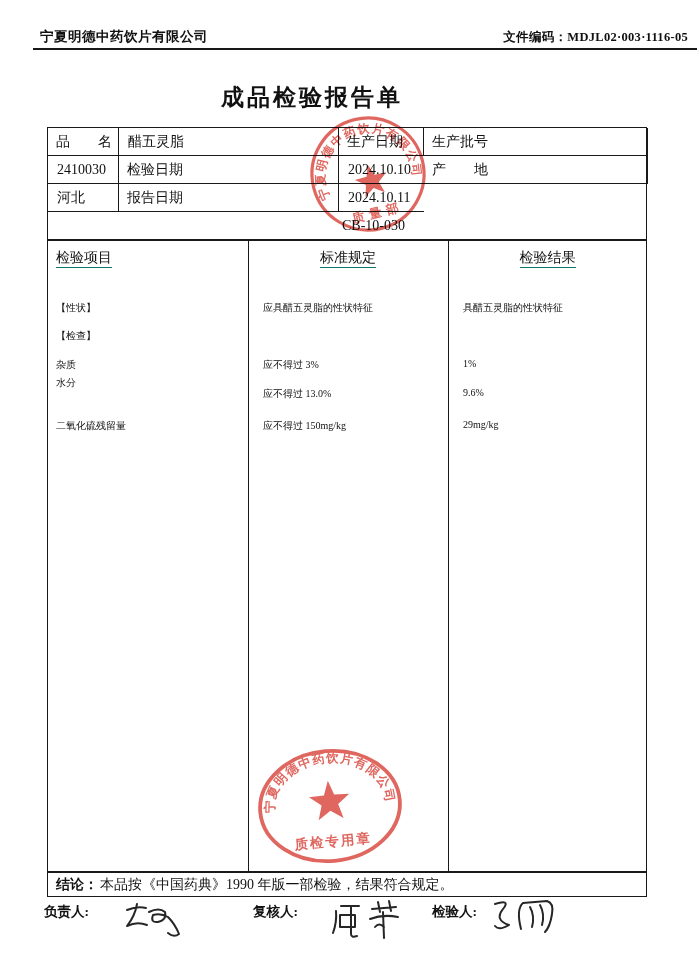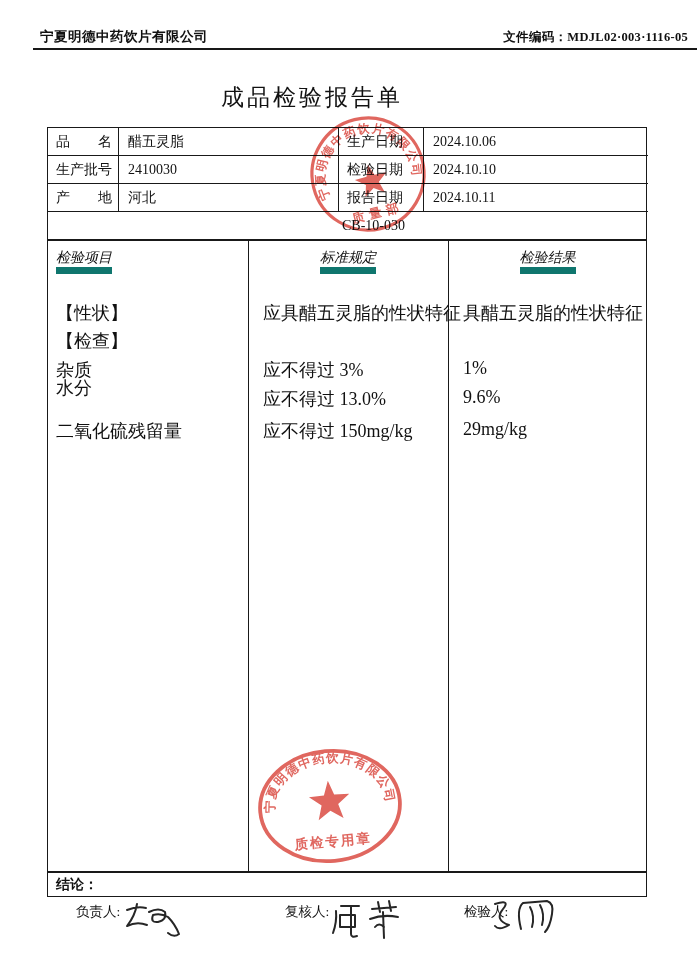--- a/index.html
+++ b/index.html
@@ -6,71 +6,70 @@
   body{
     width:700px;height:962px;background:#ffffff;position:relative;
     font-family:"Liberation Serif","DejaVu Serif",serif;color:#111;
     overflow:hidden;
   }
   .abs{position:absolute;}
   
   .company{left:40px;top:28px;font-size:13.5px;font-weight:600;letter-spacing:.5px;}
   .filecode{right:12px;top:29px;font-size:12.5px;font-weight:700;letter-spacing:.3px;}
   .headrule{left:33px;top:48px;width:664px;height:2px;background:#181818;}
-  .title{left:0;top:82px;width:624px;text-align:center;font-size:23px;font-weight:400;letter-spacing:3px;}
+  .title{left:0;top:82px;width:624px;text-align:center;font-size:23px;font-weight:700;letter-spacing:3px;}
   
   .info-table{
     left:47px;top:127px;width:600px;
     display:grid;grid-template-columns:71px 220px 85px 224px;grid-auto-rows:28px;
     border:1.5px solid #191919;box-sizing:border-box;background:transparent;
   }
   .ic{display:flex;align-items:center;padding:0 8px;font-size:14px;box-sizing:border-box;
       border-right:1px solid #191919;border-bottom:1px solid #191919;white-space:nowrap;}
   .ic.noR{border-right:none;}
   .ic.noB{border-bottom:none;}
   .ic.val{padding-left:9px;}
   .ic.tight{padding-left:3px;}
   
   .insp{
     left:47px;top:239px;width:600px;height:633px;
     border:1.5px solid #191919;box-sizing:border-box;
   }
   .vline{position:absolute;top:0;bottom:0;width:1px;background:#191919;}
   .insp-h{position:absolute;top:9px;font-size:14px;}
-  .uh{border-bottom:7px solid #0f766e;padding-bottom:2px;font-style:italic;}
-  .cell{position:absolute;font-size:18px;white-space:nowrap;}
+  .uh{border-bottom:1px solid #0f766e;padding-bottom:2px;}
+  .cell{position:absolute;font-size:10px;white-space:nowrap;}
   
   .conclusion{
     left:47px;top:872px;width:600px;height:25px;
     border:1.5px solid #191919;box-sizing:border-box;
     display:flex;align-items:center;padding-left:8px;font-size:14px;white-space:nowrap;
   }
   .conclusion b{font-weight:700;margin-right:2px;}
   
-  .sig-label{font-size:13.5px;font-weight:400;margin-left:32px;}
+  .sig-label{font-size:13.5px;font-weight:700;}
   .sigsvg path{stroke:#262626;stroke-width:2;fill:none;stroke-linecap:round;stroke-linejoin:round;}
   
   .stamp{mix-blend-mode:multiply;opacity:.82;}
   .stamp text{font-family:"Liberation Serif","DejaVu Serif",serif;font-weight:700;}
 </style>
 </head>
 <body>
 
 <div class="abs company">宁夏明德中药饮片有限公司</div>
 <div class="abs filecode">
   <span>文件编码：</span><span>MDJL02·003·1116-05</span>
 </div>
 <div class="abs headrule"></div>
 <div class="abs title">成品检验报告单</div>
 
 <div class="abs info-table">
   <div class="ic" style="justify-content:space-between">品　　名</div>
   <div class="ic val">醋五灵脂</div>
   <div class="ic">生产日期</div>
-  <div class="ic noR val">2024.10.06</div>
 
   <div class="ic">生产批号</div>
   <div class="ic val">2410030</div>
   <div class="ic">检验日期</div>
   <div class="ic noR val">2024.10.10</div>
 
   <div class="ic">产　　地</div>
   <div class="ic val">河北</div>
   <div class="ic">报告日期</div>
   <div class="ic noR val">2024.10.11</div>
@@ -124,20 +123,21 @@
   </defs>
   <text font-size="12.5" fill="#d9453c" letter-spacing="1">
     <textPath href="#botArc" startOffset="50%" text-anchor="middle">宁夏明德中药饮片有限公司</textPath>
   </text>
   <path d="M0,-17 L4.11,-5.66 L16.17,-5.25 L6.66,2.16 L9.99,13.75 L0,7 L-9.99,13.75 L-6.66,2.16 L-16.17,-5.25 L-4.11,-5.66 Z" transform="translate(0,-4) scale(1.25)" fill="#d9453c"></path>
   <text x="0" y="40" text-anchor="middle" font-size="13.5" fill="#d9453c" letter-spacing="2">质检专用章</text>
 </svg>
 
 <div class="abs conclusion">
   <b>结论：</b>
+  <span>本品按《中国药典》1990 年版一部检验，结果符合规定。</span>
 </div>
 
 <div class="abs sig-label" style="left:44px;top:903px">负责人:</div>
 <svg class="abs sigsvg" style="left:113px;top:899px" width="72" height="46" viewBox="0 0 72 46">
   <path d="M14,11 Q24,7 33,9 M24,5 Q22,17 14,27 Q24,22 34,26"></path>
   <path d="M36,13 Q46,8 52,13 Q54,21 45,23 Q37,24 40,16 Q48,14 55,18 Q62,25 66,35 Q61,39 55,34"></path>
 </svg>
 
 <div class="abs sig-label" style="left:253px;top:903px">复核人:</div>
 <svg class="abs sigsvg" style="left:328px;top:897px" width="78" height="46" viewBox="0 0 78 46" title="何萍">

